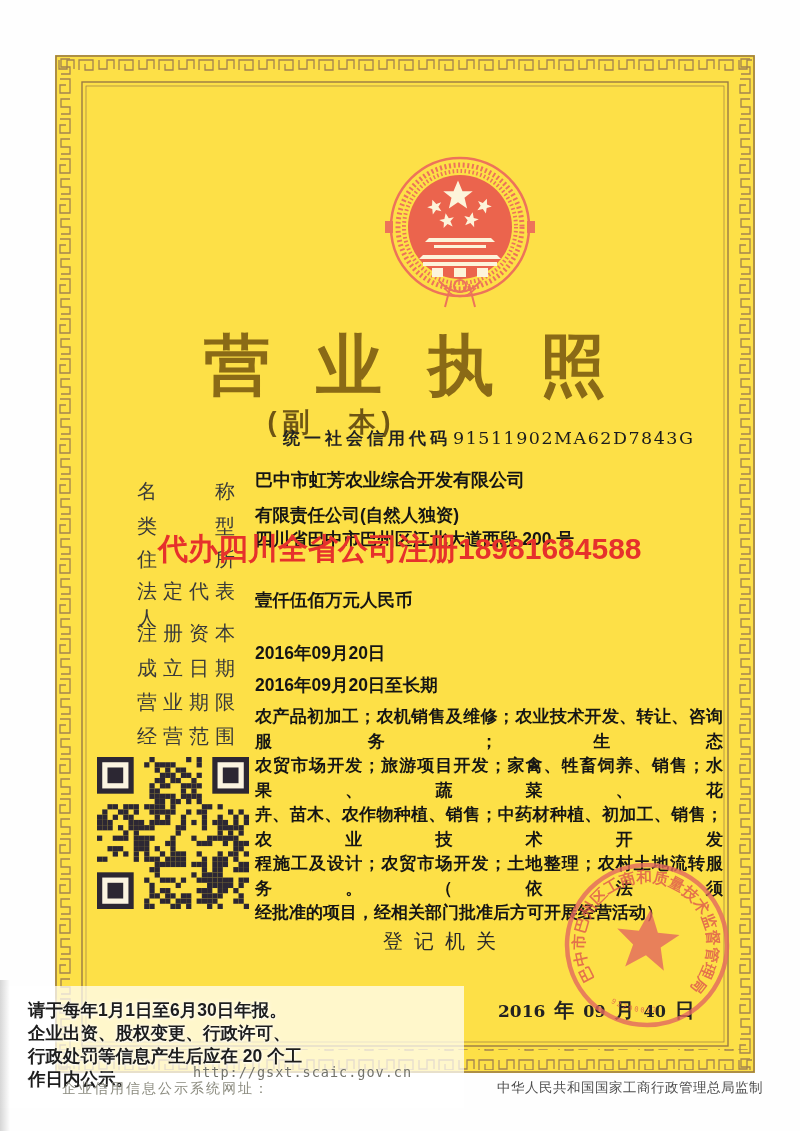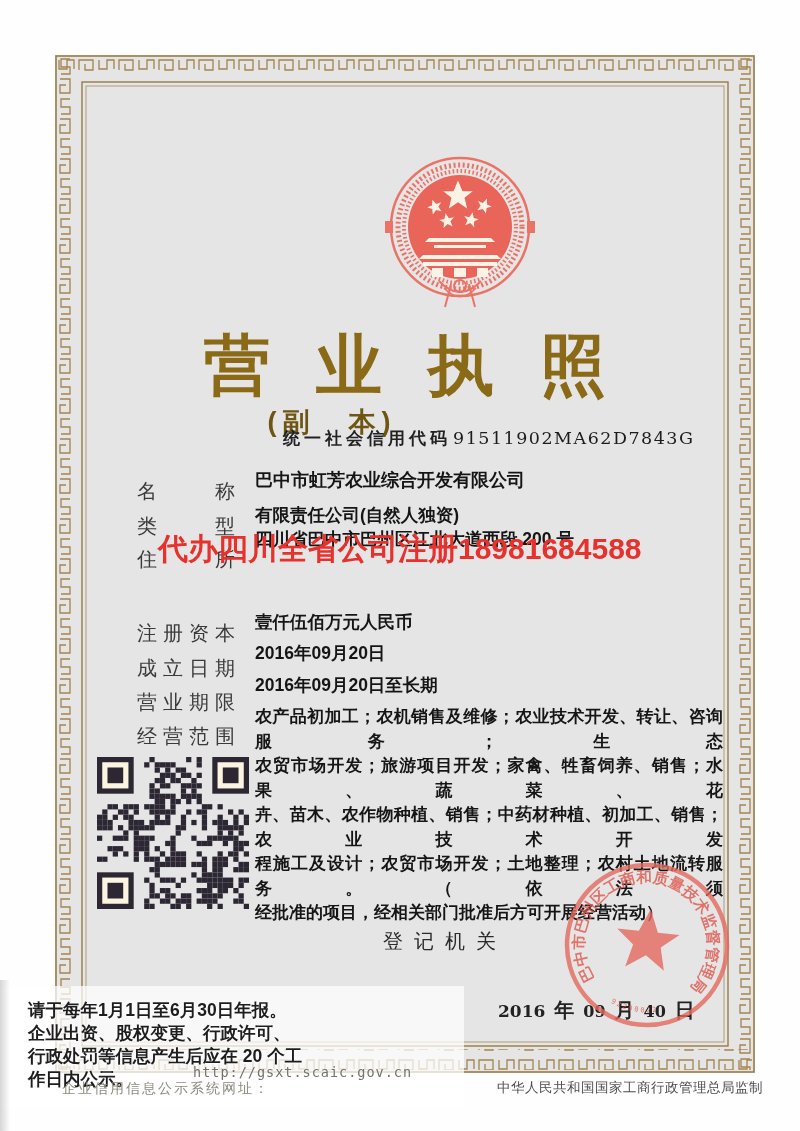--- a/index.html
+++ b/index.html
@@ -1,18 +1,18 @@
 <!DOCTYPE html>
 <html><head>
 <meta charset="utf-8">
 <style>
   html,body{margin:0;padding:0;}
   .page{position:relative;width:800px;height:1131px;background:#fefefe;overflow:hidden;
         font-family:"Liberation Sans",sans-serif;}
-  .cert{position:absolute;left:55px;top:55px;width:700px;height:1018px;background:#e5e5e5;}
+  .cert{position:absolute;left:55px;top:55px;width:700px;height:1018px;background:#fde047;}
   .border-svg{position:absolute;left:0;top:0;z-index:2;}
   .content{position:absolute;left:0;top:0;width:700px;height:1018px;z-index:3;}
 
   .emblem{position:absolute;left:330px;top:100px;}
 
   .title{position:absolute;left:0;top:266px;width:700px;text-align:center;
          font-size:66px;font-weight:700;color:#8a6a16;letter-spacing:46px;padding-left:46px;
          box-sizing:border-box;}
   .subtitle{position:absolute;left:0;top:349px;width:554px;text-align:center;
             font-size:27px;font-weight:600;color:#6e5514;letter-spacing:6px;}
@@ -135,23 +135,24 @@
 
       <div class="flabel" style="top:423px">名称</div>
       <div class="fvalue big" style="top:413px">巴中市虹芳农业综合开发有限公司</div>
 
       <div class="flabel" style="top:458px">类型</div>
       <div class="fvalue" style="top:448px">有限责任公司(自然人独资)</div>
 
       <div class="flabel" style="top:491px">住所</div>
       <div class="fvalue" style="top:472px">四川省巴中市巴州区江北大道西段 200 号</div>
 
+      <div class="flabel" style="top:523px">法定代表人</div>
 
       <div class="flabel" style="top:565px">注册资本</div>
-      <div class="fvalue" style="top:555px">壹仟伍佰万元人民币</div>
+      <div class="fvalue" style="top:533px">壹仟伍佰万元人民币</div>
 
       <div class="flabel" style="top:600px">成立日期</div>
       <div class="fvalue" style="top:586px">2016年09月20日</div>
 
       <div class="flabel" style="top:634px">营业期限</div>
       <div class="fvalue" style="top:618px">2016年09月20日至长期</div>
 
       <div class="flabel" style="top:668px">经营范围</div>
       <div class="fvalue" style="top:650px">
         <div class="scope-line">农产品初加工；农机销售及维修；农业技术开发、转让、咨询服务；生态</div>

